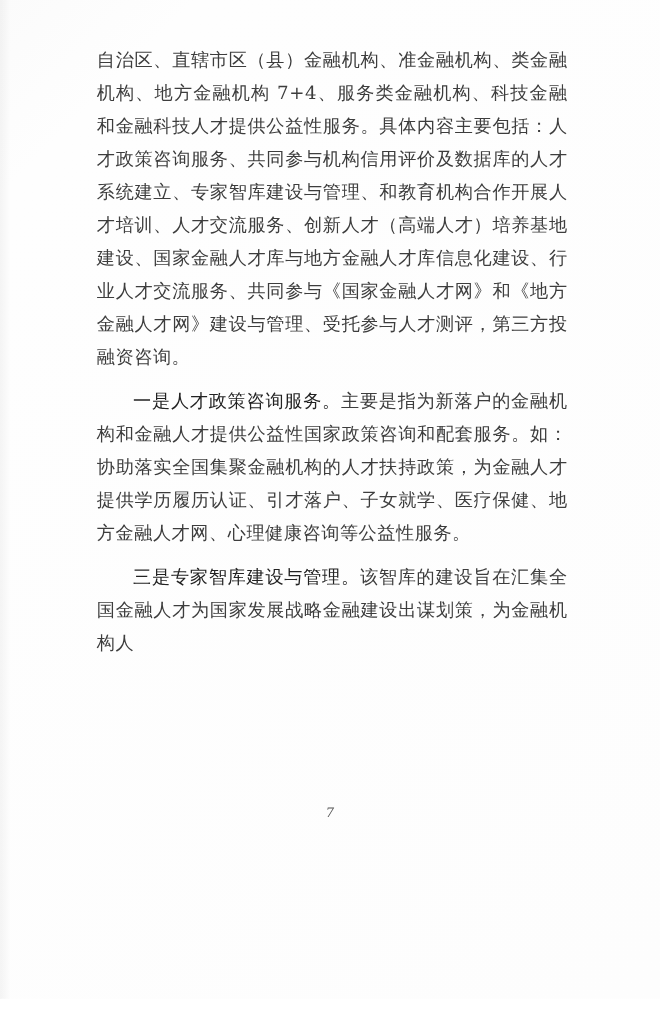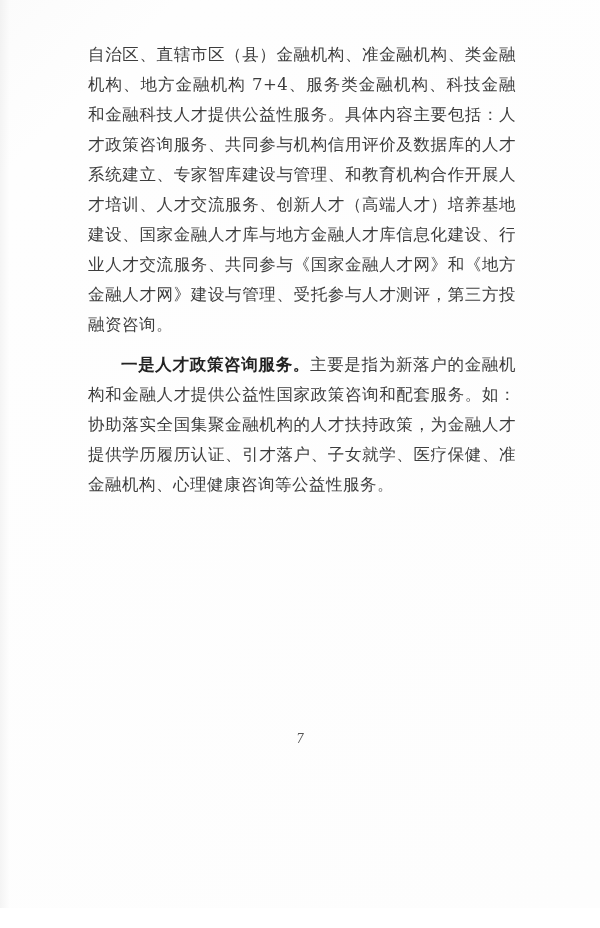--- a/index.html
+++ b/index.html
@@ -40,21 +40,21 @@
     text-align: justify;
     text-justify: inter-ideograph;
   }
   .para {
     margin: 0 0 10px 0;
   }
   .para.indented {
     text-indent: 2em;
   }
   .lead {
-    font-weight: bold;
+    font-weight: normal;
     color: #222222;
   }
   .body-text {
     color: #3d3d3d;
   }
   .page-number {
     position: absolute;
     left: 0;
     right: 0;
     top: 732px;
@@ -67,21 +67,22 @@
 </style>
 </head>
 <body>
 
 <div class="page">
 
   <div class="text-block">
 
     <p class="para"><span class="body-text">自治区、直辖市区（县）金融机构、准金融机构、类金融机构、地方金融机构 7+4、服务类金融机构、科技金融和金融科技人才提供公益性服务。具体内容主要包括：人才政策咨询服务、共同参与机构信用评价及数据库的人才系统建立、专家智库建设与管理、和教育机构合作开展人才培训、人才交流服务、创新人才（高端人才）培养基地建设、国家金融人才库与地方金融人才库信息化建设、行业人才交流服务、共同参与《国家金融人才网》和《地方金融人才网》建设与管理、受托参与人才测评，第三方投融资咨询。</span></p>
 
-    <p class="para indented"><span class="lead">一是人才政策咨询服务。</span><span class="body-text">主要是指为新落户的金融机构和金融人才提供公益性国家政策咨询和配套服务。如：协助落实全国集聚金融机构的人才扶持政策，为金融人才提供学历履历认证、引才落户、子女就学、医疗保健、准金融机构、心理健康咨询等公益性服务。</span></p>
+    <p class="para indented"><span class="lead">一是人才政策咨询服务。</span><span class="body-text">主要是指为新落户的金融机构和金融人才提供公益性国家政策咨询和配套服务。如：协助落实全国集聚金融机构的人才扶持政策，为金融人才提供学历履历认证、引才落户、子女就学、医疗保健、地方金融人才网、心理健康咨询等公益性服务。</span></p>
 
 
+    <p class="para indented"><span class="lead">三是专家智库建设与管理。</span><span class="body-text">该智库的建设旨在汇集全国金融人才为国家发展战略金融建设出谋划策，为金融机构人</span></p>
 
   </div>
 
   <div class="page-number">7</div>
 
 </div>
 
 </body></html>

